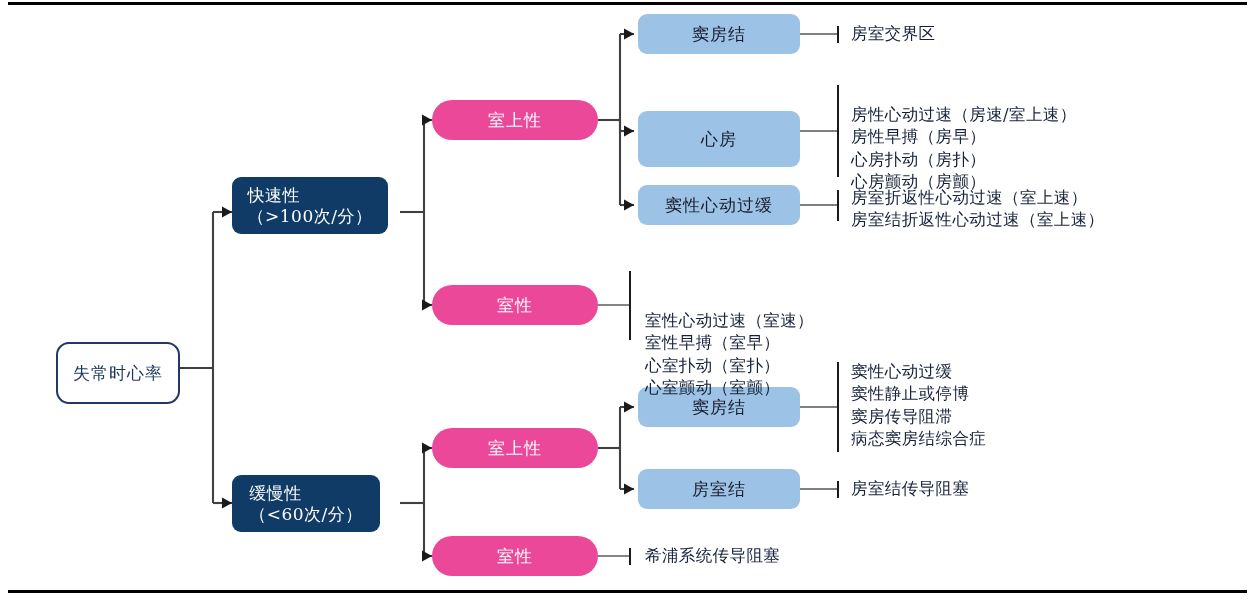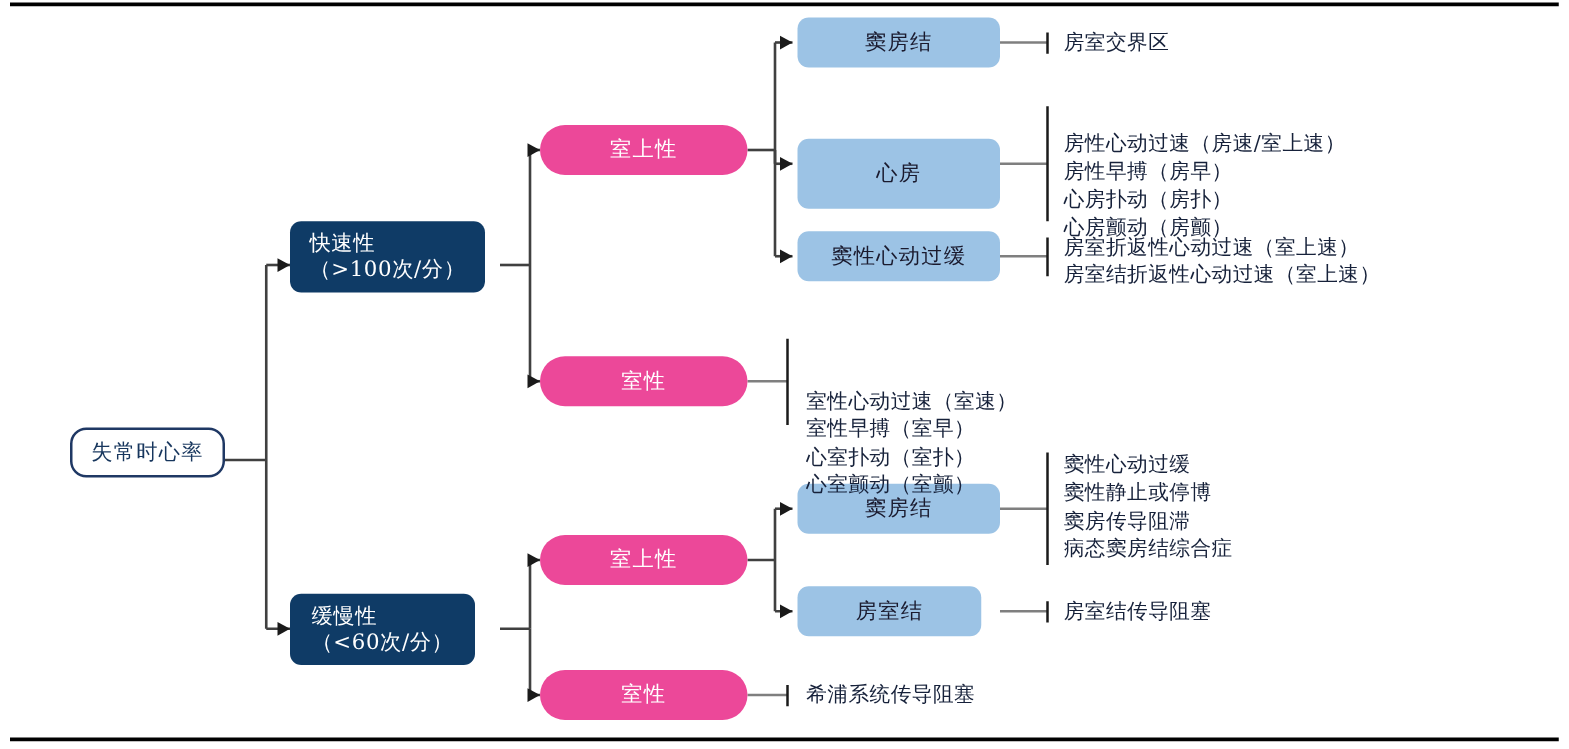--- a/index.html
+++ b/index.html
@@ -136,21 +136,21 @@
       <path d="M838,26 V43"></path>
       <path d="M838,85 V177"></path>
       <path d="M838,190 V221"></path>
       <path d="M630,271 V340"></path>
       <path d="M838,362 V452"></path>
       <path d="M838,481 V498"></path>
       <path d="M630,548 V565"></path>
     </g>
   </svg>
 
-  <div class="node root" style="left:56px;top:342px;width:124px;height:40px;">失常时心率</div>
+  <div class="node root" style="left:56px;top:342px;width:124px;height:62px;">失常时心率</div>
 
   <div class="node lvl1" style="left:232px;top:177px;width:156px;height:57px;">快速性
 （&gt;100次/分）</div>
 
   <div class="node lvl1" style="left:232px;top:475px;width:148px;height:57px;">缓慢性
 （&lt;60次/分）</div>
 
   <div class="node lvl2" style="left:432px;top:100px;width:166px;height:40px;">室上性</div>
 
   <div class="node lvl2" style="left:432px;top:285px;width:166px;height:40px;">室性</div>
@@ -160,21 +160,21 @@
   <div class="node lvl2" style="left:432px;top:536px;width:166px;height:40px;">室性</div>
 
   <div class="node lvl3" style="left:638px;top:14px;width:162px;height:40px;">窦房结</div>
 
   <div class="node lvl3" style="left:638px;top:111px;width:162px;height:56px;">心房</div>
 
   <div class="node lvl3" style="left:638px;top:185px;width:162px;height:40px;">窦性心动过缓</div>
 
   <div class="node lvl3" style="left:638px;top:387px;width:162px;height:40px;">窦房结</div>
 
-  <div class="node lvl3" style="left:638px;top:469px;width:147px;height:40px;">房室结</div>
+  <div class="node lvl3" style="left:638px;top:469px;width:162px;height:40px;">房室结</div>
 
   <div class="leaf" style="left:851px;top:23px;">房室交界区</div>
 
   <div class="leaf" style="left:851px;top:64px;margin-top:40px;">房性心动过速（房速/室上速）
 房性早搏（房早）
 心房扑动（房扑）
 心房颤动（房颤）</div>
 
   <div class="leaf" style="left:851px;top:187px;">房室折返性心动过速（室上速）
 房室结折返性心动过速（室上速）</div>

